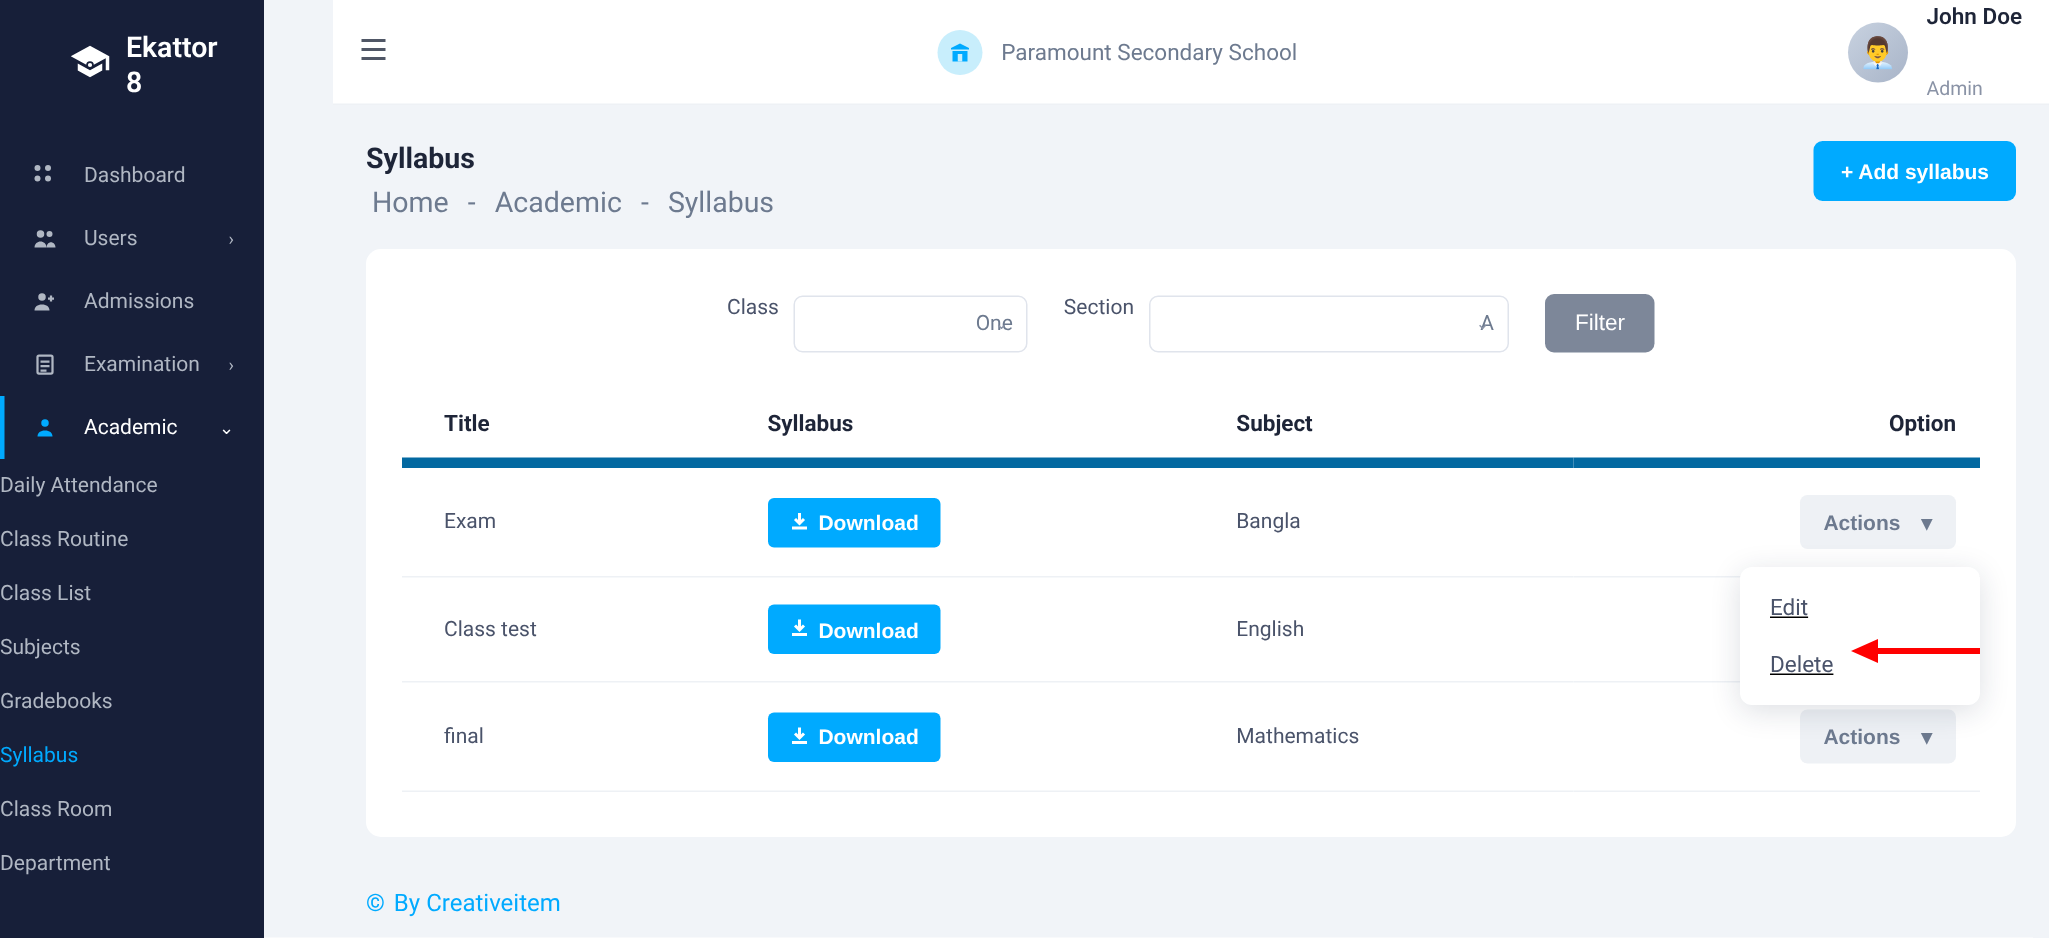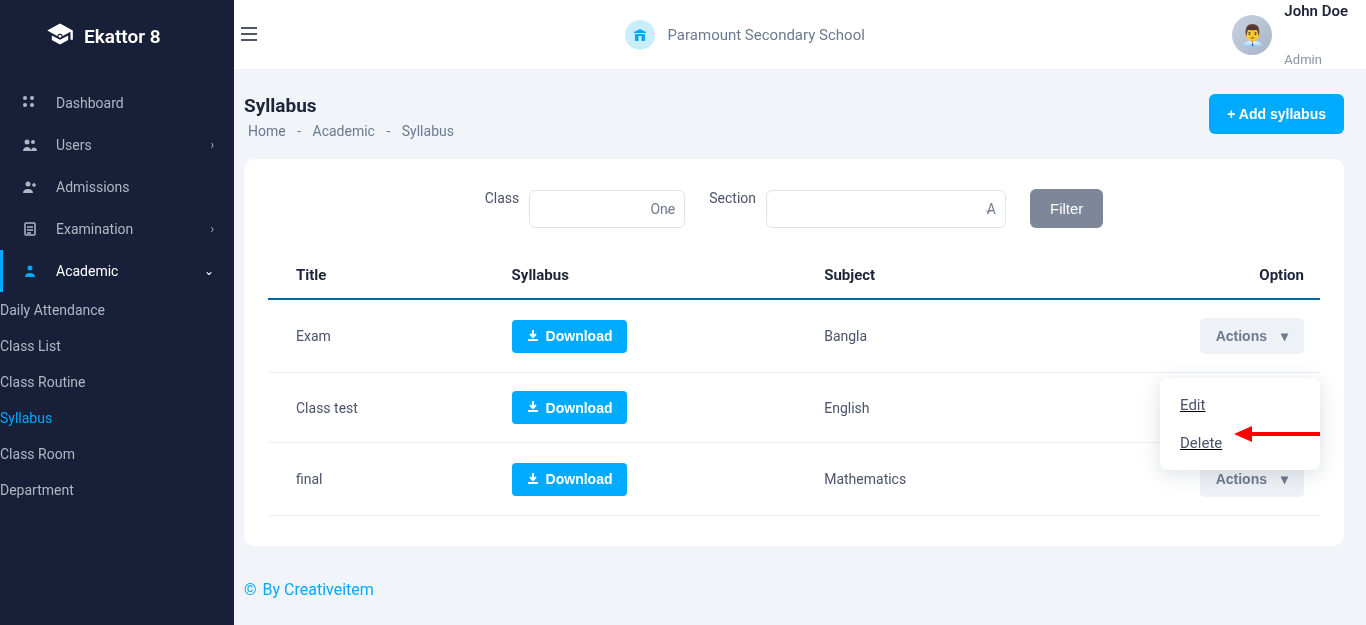--- a/index.html
+++ b/index.html
@@ -7,21 +7,21 @@
       font-family: -apple-system, BlinkMacSystemFont, 'Segoe UI', Roboto, sans-serif;
       background: #f1f4f8;
       width: 1366px;
       height: 625px;
       overflow: hidden;
       position: relative;
     }
     .sidebar {
       position: fixed;
       left: 0; top: 0;
-      width: 234px; height: 625px;
+      width: 176px; height: 625px;
       background: #171f39;
       color: #b0b7c3;
       overflow-y: auto;
     }
     .logo-area {
       display: flex;
       align-items: center;
       gap: 10px;
       padding: 20px 24px 30px 46px;
     }
@@ -95,21 +95,21 @@
       display: flex;
       align-items: center;
       justify-content: center;
       font-size: 20px;
     }
     .user-name { font-weight: 600; font-size: 15px; color: #1e2538; }
     .user-role { font-size: 13px; color: #8a93a6; margin-top: 32px; }
     .page-area { padding: 24px 22px; }
     .page-header { display: flex; justify-content: space-between; align-items: flex-start; margin-bottom: 20px; }
     .page-title { font-size: 19px; font-weight: 700; color: #1e2538; margin-bottom: 6px; }
-    .breadcrumb { font-size: 14px; color: #6d7a8f; }
+    .breadcrumb { font-size: 19px; color: #6d7a8f; }
     .breadcrumb span { margin: 0 4px; }
     .add-btn {
       background: #00aaff;
       color: #fff;
       border: none;
       padding: 12px 18px;
       border-radius: 6px;
       font-size: 14px;
       font-weight: 600;
       cursor: pointer;
@@ -157,21 +157,21 @@
       font-size: 15px;
       cursor: pointer;
     }
     table { width: 100%; border-collapse: collapse; }
     th {
       text-align: left;
       padding: 10px 28px 14px;
       font-size: 15px;
       font-weight: 700;
       color: #1e2538;
-      border-bottom: 2px solid #0369a1;
+      border-bottom: 7px solid #0369a1;
     }
     th.option-col { text-align: right; padding-right: 16px; }
     td {
       padding: 18px 28px;
       font-size: 14px;
       color: #4a536a;
       border-bottom: 1px solid #eef1f5;
     }
     td.option-cell { text-align: right; padding-right: 16px; }
     .download-btn {
@@ -301,22 +301,24 @@
           <circle cx="8" cy="5" r="2.5"></circle>
           <path d="M3 14c0-2.5 2-4 5-4s5 1.5 5 4"></path>
         </svg>
     </span>
     <span class="nav-label">Academic</span>
     <span class="nav-chevron">⌄</span>
   </div>
 
   <div class="subnav">
     <div class="subnav-item">Daily Attendance</div>
+    <div class="subnav-item">Class Routine</div>
     <div class="subnav-item">Class List</div>
-    <div class="subnav-item">Class Routine</div>
+    <div class="subnav-item">Subjects</div>
+    <div class="subnav-item">Gradebooks</div>
     <div class="subnav-item active">Syllabus</div>
     <div class="subnav-item">Class Room</div>
     <div class="subnav-item">Department</div>
   </div>
 </div>
 
 <div class="main">
   <div class="topbar">
     <div class="hamburger">
       <svg width="18" height="14" viewBox="0 0 18 14" fill="none" stroke="currentColor" stroke-width="2">

